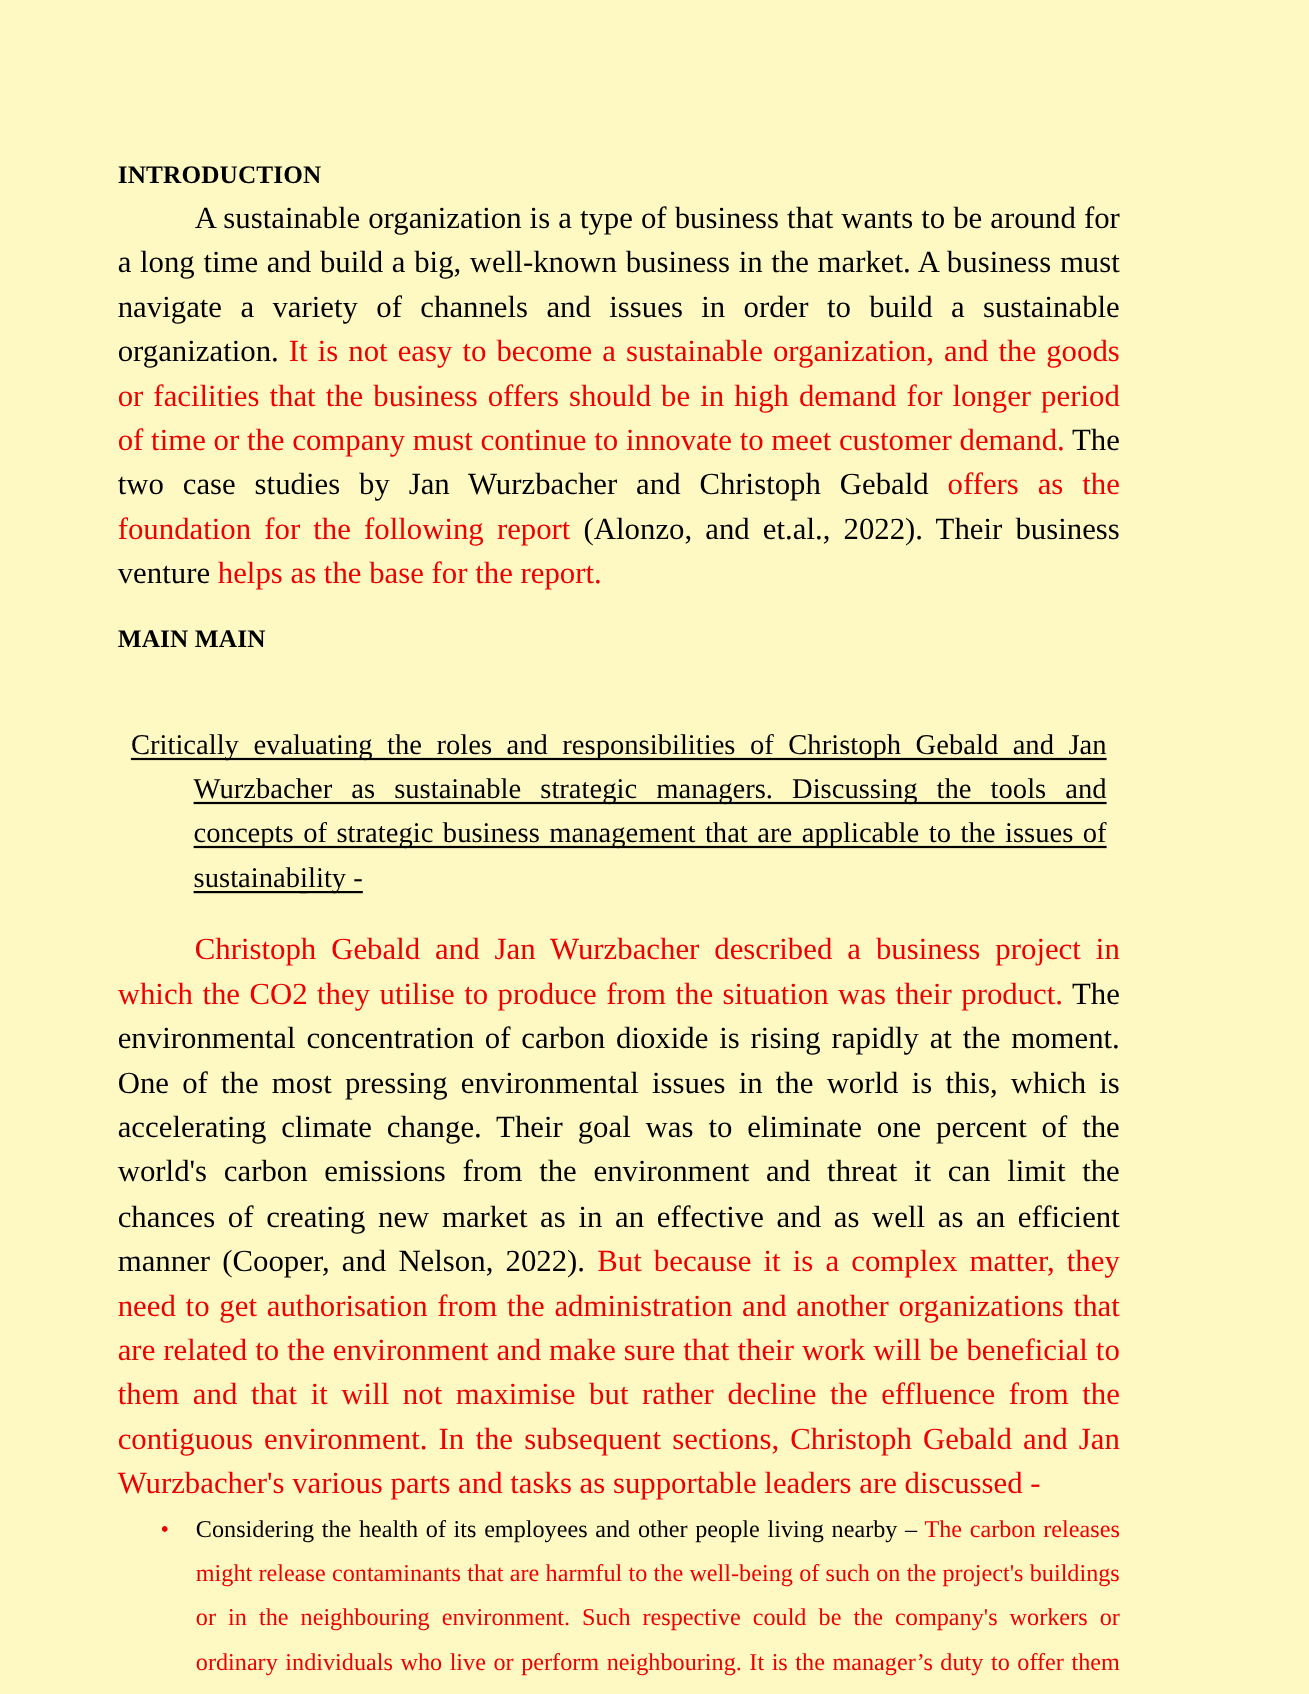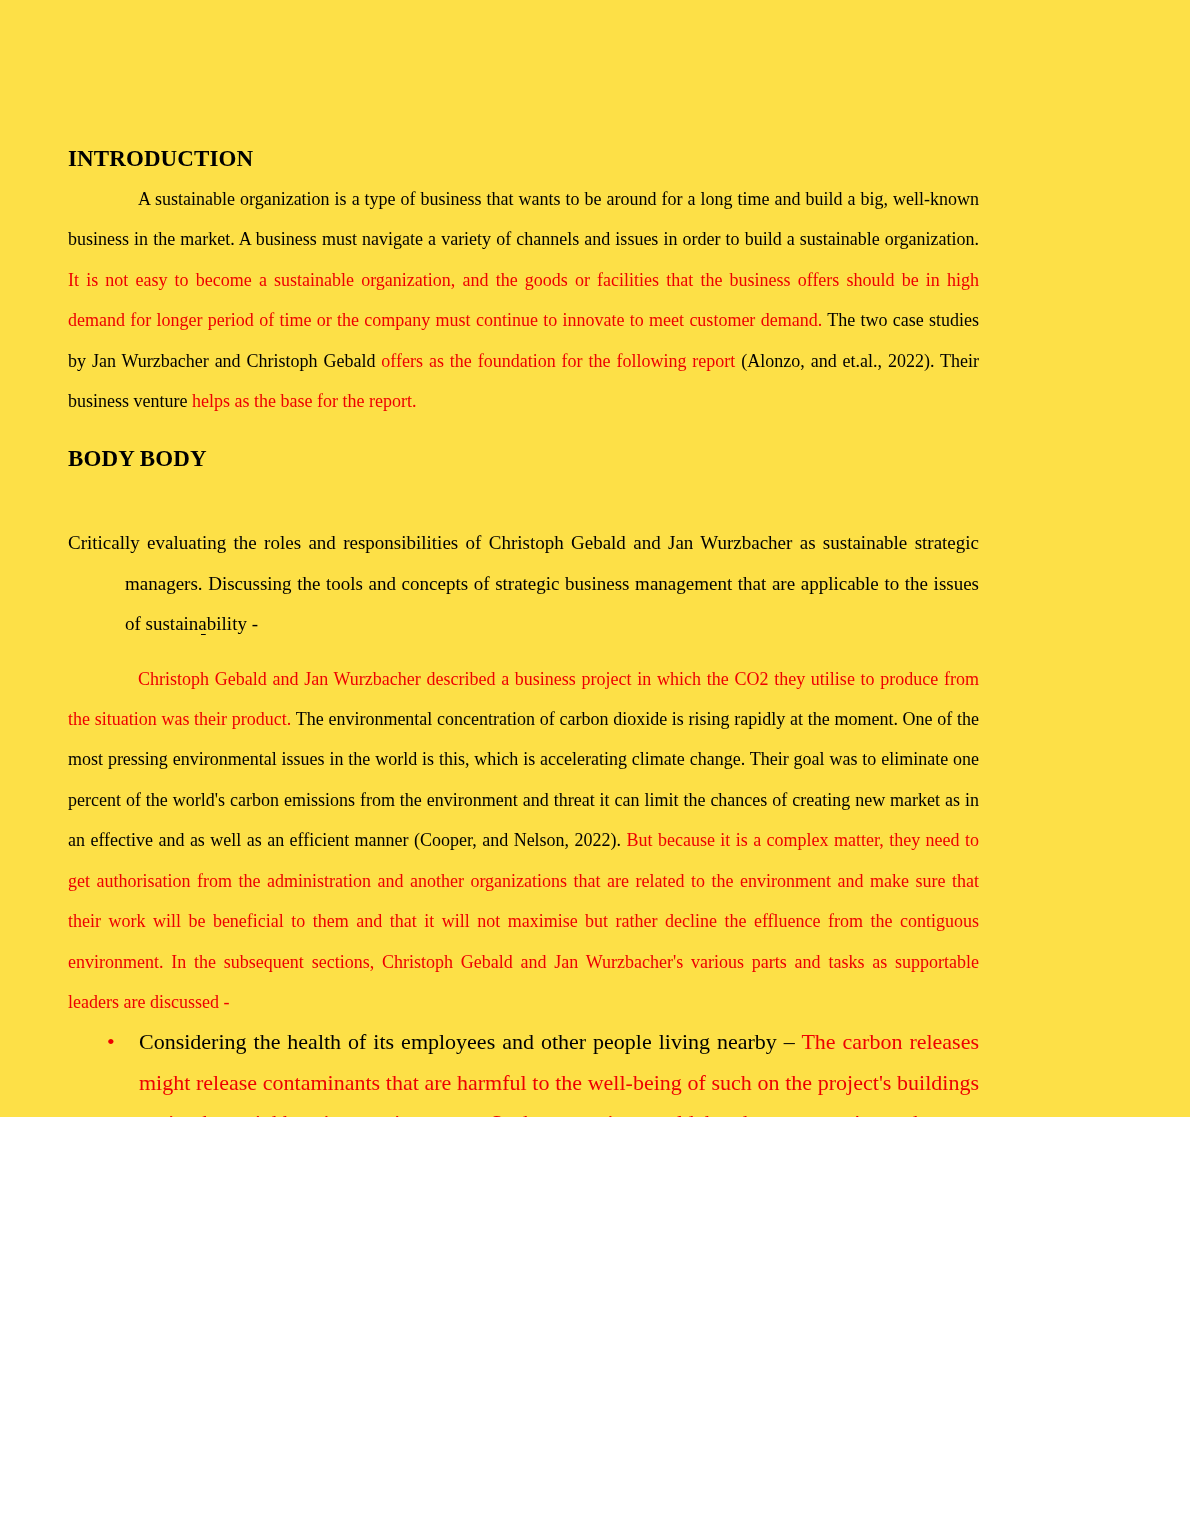--- a/index.html
+++ b/index.html
@@ -7,58 +7,59 @@
     padding: 0;
     background: #ffffff;
   }
   body {
     font-family: "Liberation Serif", "DejaVu Serif", serif;
     color: #000000;
   }
   .page {
     position: relative;
     width: 1190px;
-    height: 1117px;
-    background: #fde047;
+    height: 1540px;
+    background: #fef9c3;
     box-sizing: border-box;
-    padding: 139px 140px 0 68px;
+    padding: 139px 140px 0 107px;
     overflow: hidden;
   }
   .doc {
     width: 911px;
   }
   h1.section-heading {
     font-size: 23px;
     font-weight: bold;
     margin: 0 0 0 0;
     line-height: 40px;
     letter-spacing: 0.1px;
   }
   .body-para {
-    font-size: 18px;
+    font-size: 28px;
     line-height: 40.4px;
     text-align: justify;
     text-justify: inter-word;
     margin: 0;
     text-indent: 70px;
     hyphens: none;
   }
   .gap-sm { height: 14px; }
   .gap-md { height: 18px; }
   .gap-lg { height: 22px; }
   .red { color: #ee0000; }
   .black { color: #000000; }
   .underline-heading {
-    font-size: 19px;
+    font-size: 26px;
     line-height: 40.4px;
     text-align: justify;
     text-justify: inter-word;
-    margin: 0;
+    margin: 12px;
     padding-left: 57px;
     text-indent: -57px;
+    text-decoration: underline;
     text-decoration-skip-ink: none;
     text-underline-offset: 4px;
   }
   .underline-tail {
     display: inline-block;
     width: 72px;
     text-decoration: underline;
     text-decoration-skip-ink: none;
     text-underline-offset: 4px;
   }
@@ -97,21 +98,21 @@
 
 <div class="page">
   <div class="doc">
 
     <h1 class="section-heading">INTRODUCTION</h1>
 
     <p class="body-para"><span class="black">A sustainable organization is a type of business that wants to be around for a long time and build a big, well-known business in the market. A business must navigate a variety of channels and issues in order to build a sustainable organization. </span><span class="red">It is not easy to become a sustainable organization, and the goods or facilities that the business offers should be in high demand for longer period of time or the company must continue to innovate to meet customer demand.</span><span class="black"> The two case studies by Jan Wurzbacher and Christoph Gebald </span><span class="red">offers as the foundation for the following report</span><span class="black"> (Alonzo, and et.al., 2022). Their business venture </span><span class="red">helps as the base for the report.</span></p>
 
     <div class="gap-md"></div>
 
-    <h1 class="section-heading">BODY BODY</h1>
+    <h1 class="section-heading">MAIN MAIN</h1>
 
     <div class="gap-lg"></div>
 
 
     <div class="gap-lg"></div>
 
     <p class="underline-heading"><span>Critically evaluating the roles and responsibilities of Christoph Gebald and Jan Wurzbacher as sustainable strategic managers. Discussing the tools and concepts of strategic business management that are applicable to the issues of sustainability -</span><span class="underline-tail">&nbsp;</span></p>
 
     <div class="gap-sm"></div>
 

